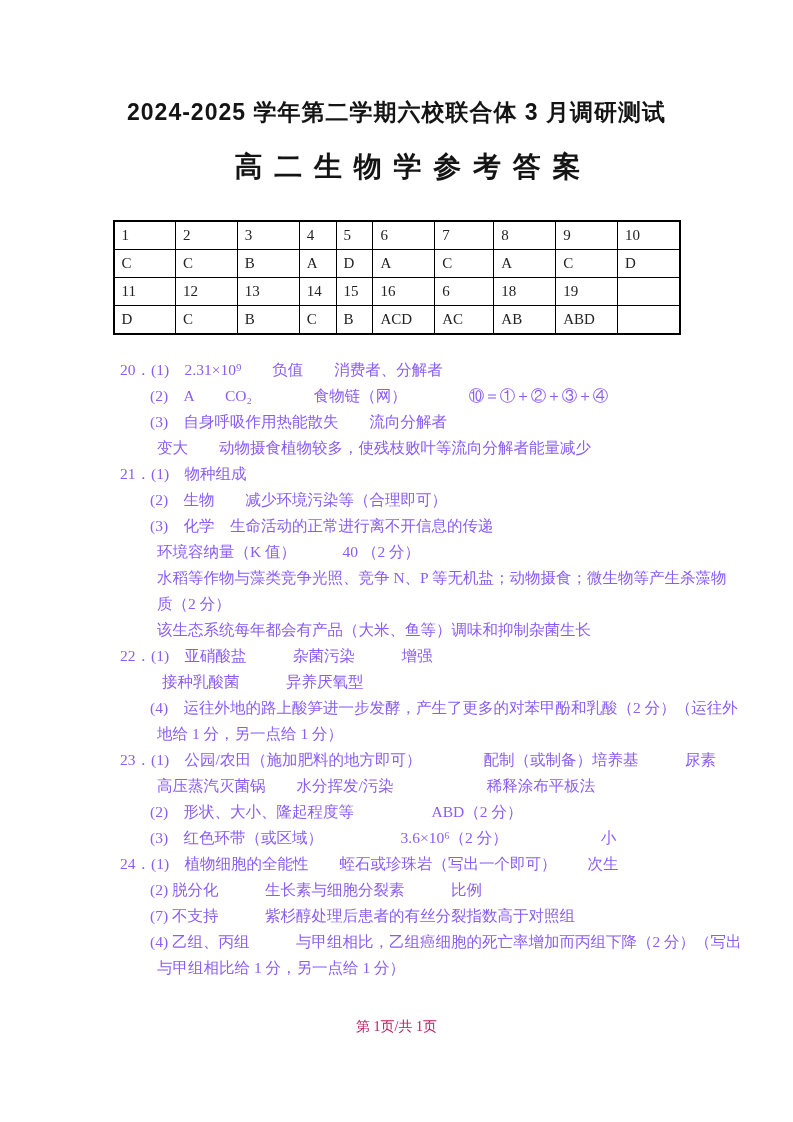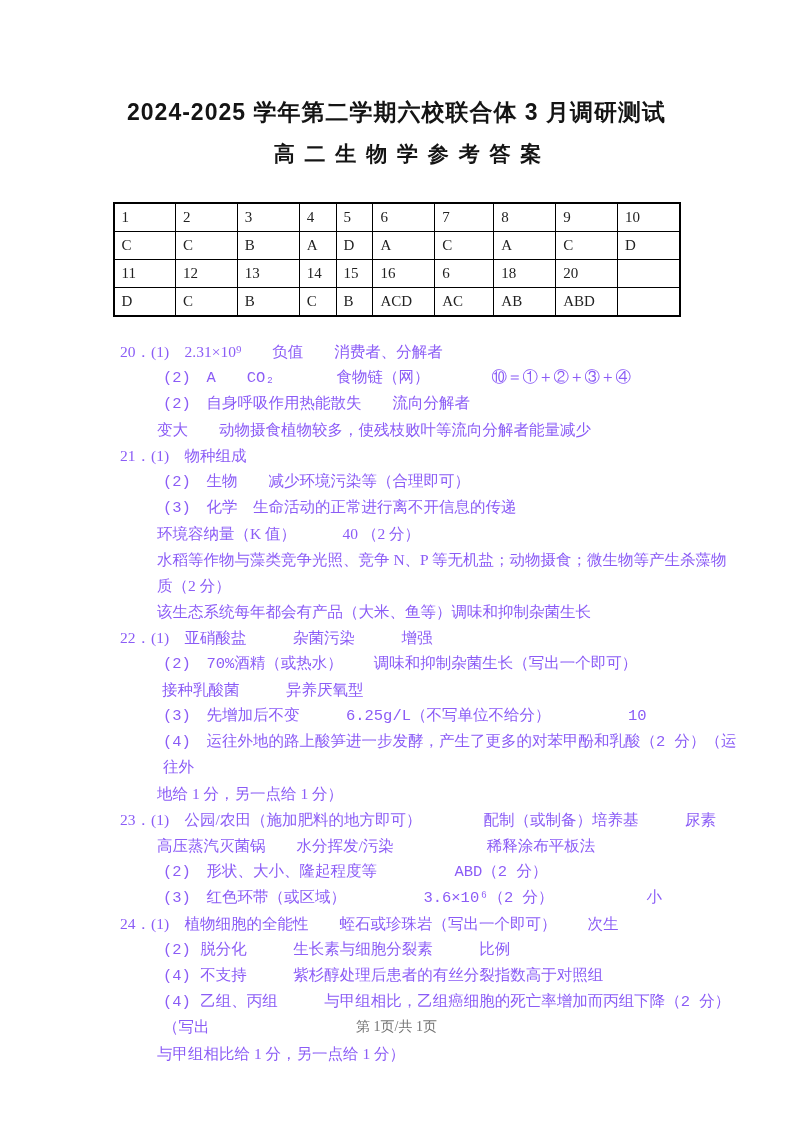--- a/index.html
+++ b/index.html
@@ -21,25 +21,25 @@
     margin-top: 97px;
     text-align: center;
     font-family: "Liberation Sans", "DejaVu Sans", sans-serif;
     font-weight: bold;
     font-size: 23px;
     letter-spacing: 1px;
     color: #141414;
     white-space: pre;
   }
   .subtitle {
-    margin-top: 12px;
+    margin-top: 20px;
     text-align: center;
     font-family: "Liberation Sans", "DejaVu Sans", sans-serif;
     font-weight: bold;
-    font-size: 21px;
+    font-size: 28px;
     letter-spacing: 2px;
     color: #141414;
     white-space: pre;
     padding-left: 24px;
   }
   table.answers-table {
     width: 568px;
     margin: 34px auto 0 auto;
     border-collapse: collapse;
     table-layout: fixed;
@@ -61,31 +61,31 @@
   .body {
     margin: 22px 50px 0 120px;
     font-size: 15.5px;
     line-height: 26px;
     color: #8b5cf6;
   }
   .line {
     white-space: pre-wrap;
   }
   .indent-0 { margin-left: 0; }
-  .indent-1 { margin-left: 43px; font-family: Liberation Mono, monospace; }
+  .indent-1 { margin-left: 30px; }
   .indent-2 { margin-left: 37px; }
   .indent-3 { margin-left: 42px; }
   .footer {
     position: absolute;
     left: 0;
     right: 0;
     top: 1018px;
     text-align: center;
     font-size: 14px;
-    color: #737373;
+    color: #be185d;
     white-space: pre;
   }
 </style>
 </head>
 <body>
 
 <div class="page">
 
   <div class="title">2024-2025 学年第二学期六校联合体 3 月调研测试</div>
 
@@ -131,62 +131,60 @@
         </tr>
         <tr>
           <td>11</td>
           <td>12</td>
           <td>13</td>
           <td>14</td>
           <td>15</td>
           <td>16</td>
           <td>6</td>
           <td>18</td>
-          <td>20</td>
+          <td>19</td>
           <td></td>
         </tr>
         <tr>
           <td>D</td>
           <td>C</td>
           <td>B</td>
           <td>C</td>
           <td>B</td>
           <td>ACD</td>
           <td>AC</td>
           <td>AB</td>
           <td>ABD</td>
           <td></td>
         </tr>
       </tbody>
   </table>
 
   <div class="body">
       <div class="line indent-0">20．(1)　2.31×10⁹　　负值　　消费者、分解者</div>
       <div class="line indent-1">(2)　A　　CO₂　　　　食物链（网）　　　　⑩＝①＋②＋③＋④</div>
-      <div class="line indent-1">(2)　自身呼吸作用热能散失　　流向分解者</div>
+      <div class="line indent-1">(3)　自身呼吸作用热能散失　　流向分解者</div>
       <div class="line indent-2">变大　　动物摄食植物较多，使残枝败叶等流向分解者能量减少</div>
       <div class="line indent-0">21．(1)　物种组成</div>
       <div class="line indent-1">(2)　生物　　减少环境污染等（合理即可）</div>
       <div class="line indent-1">(3)　化学　生命活动的正常进行离不开信息的传递</div>
       <div class="line indent-2">环境容纳量（K 值）　　　40 （2 分）</div>
       <div class="line indent-2">水稻等作物与藻类竞争光照、竞争 N、P 等无机盐；动物摄食；微生物等产生杀藻物</div>
       <div class="line indent-2">质（2 分）</div>
       <div class="line indent-2">该生态系统每年都会有产品（大米、鱼等）调味和抑制杂菌生长</div>
       <div class="line indent-0">22．(1)　亚硝酸盐　　　杂菌污染　　　增强</div>
-      <div class="line indent-1">(2)　70%酒精（或热水）　　调味和抑制杂菌生长（写出一个即可）</div>
       <div class="line indent-3">接种乳酸菌　　　异养厌氧型</div>
-      <div class="line indent-1">(3)　先增加后不变　　　6.25g/L（不写单位不给分）　　　　　10</div>
       <div class="line indent-1">(4)　运往外地的路上酸笋进一步发酵，产生了更多的对苯甲酚和乳酸（2 分）（运往外</div>
       <div class="line indent-2">地给 1 分，另一点给 1 分）</div>
       <div class="line indent-0">23．(1)　公园/农田（施加肥料的地方即可）　　　　配制（或制备）培养基　　　尿素</div>
       <div class="line indent-2">高压蒸汽灭菌锅　　水分挥发/污染　　　　　　稀释涂布平板法</div>
       <div class="line indent-1">(2)　形状、大小、隆起程度等　　　　　ABD（2 分）</div>
       <div class="line indent-1">(3)　红色环带（或区域）　　　　　3.6×10⁶（2 分）　　　　　　小</div>
       <div class="line indent-0">24．(1)　植物细胞的全能性　　蛭石或珍珠岩（写出一个即可）　　次生</div>
       <div class="line indent-1">(2) 脱分化　　　生长素与细胞分裂素　　　比例</div>
-      <div class="line indent-1">(4) 不支持　　　紫杉醇处理后患者的有丝分裂指数高于对照组</div>
+      <div class="line indent-1">(7) 不支持　　　紫杉醇处理后患者的有丝分裂指数高于对照组</div>
       <div class="line indent-1">(4) 乙组、丙组　　　与甲组相比，乙组癌细胞的死亡率增加而丙组下降（2 分）（写出</div>
       <div class="line indent-2">与甲组相比给 1 分，另一点给 1 分）</div>
     </div>
 
   <div class="footer">第 1页/共 1页</div>
 
 </div>
 
 </body></html>

